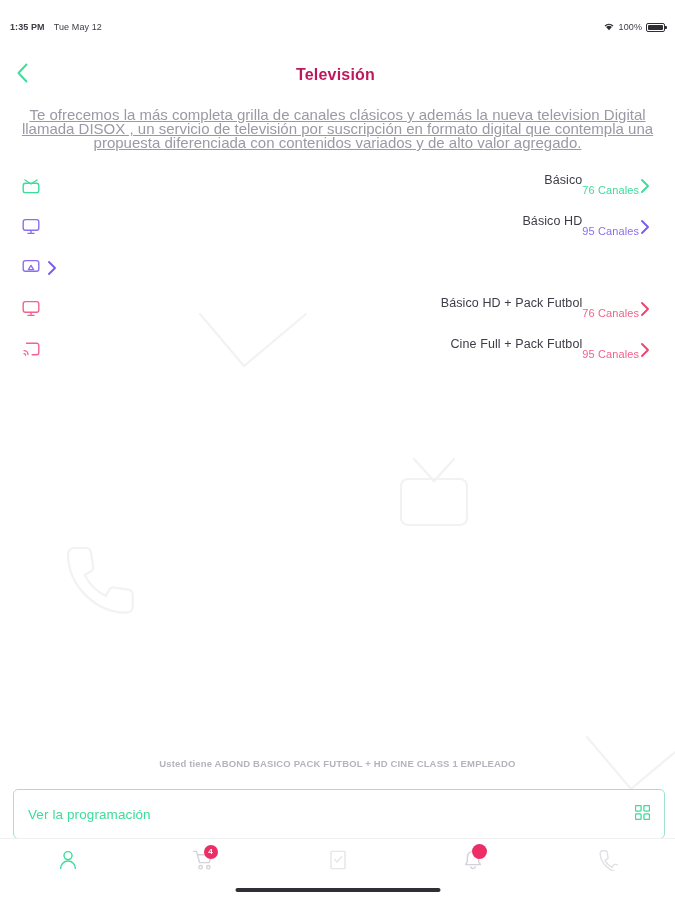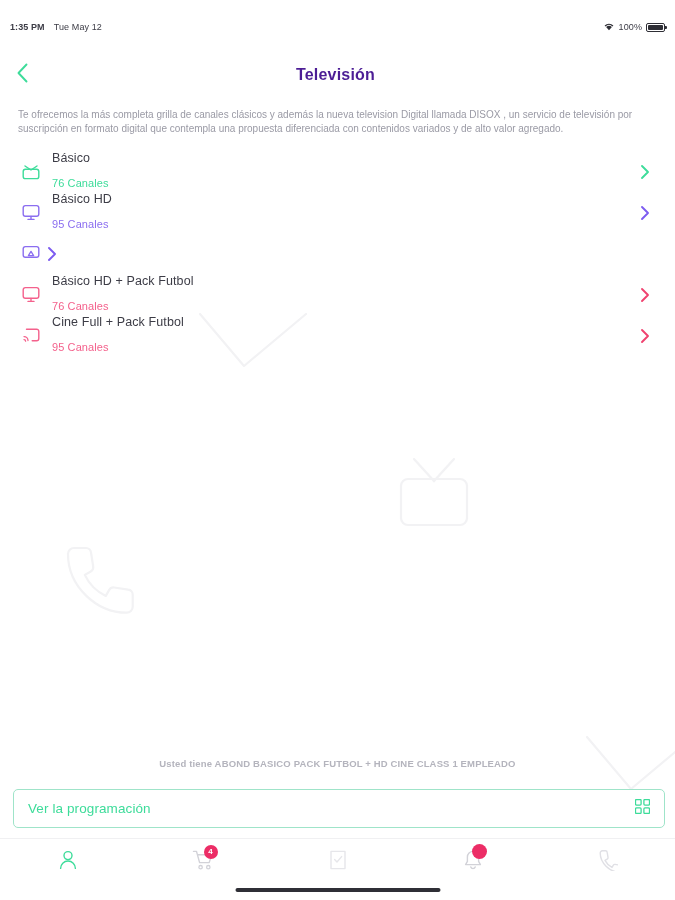--- a/index.html
+++ b/index.html
@@ -65,34 +65,35 @@
     width: 44px; height: 42px;
     display: flex; align-items: center; justify-content: center;
     cursor: pointer;
   }
   .nav-title {
     position: absolute;
     left: 0; right: 4px;
     text-align: center;
     font-size: 16px;
     font-weight: 600;
-    color: #4c1d95;
+    color: #be185d;
     letter-spacing: .2px;
     pointer-events: none;
   }
 
   
   .intro {
     margin: 12px 18px 0 18px;
-    font-size: 10px;
+    font-size: 15px;
     line-height: 14px;
     color: #9a9aa5;
-    text-align: left;
-    position: relative;
-    z-index: 5;
+    text-align: center;
+    position: relative;
+    z-index: 5;
+    text-decoration: underline;
   }
 
   
   .plan-list {
     margin-top: 14px;
     position: relative;
     z-index: 5;
   }
   .plan-row {
     height: 41px;
@@ -104,21 +105,20 @@
   }
   .plan-icon {
     width: 30px;
     min-width: 30px;
     display: flex;
     align-items: center;
     justify-content: center;
   }
   .plan-texts {
     display: flex;
-    flex-direction: column;
     justify-content: flex-end;
     margin-left: 6px;
     flex: 1;
   }
   .plan-title {
     font-size: 12.5px;
     font-weight: 500;
     color: #3c3c46;
     line-height: 15px;
     letter-spacing: .1px;
@@ -152,21 +152,21 @@
     color: #b4b4bd;
     letter-spacing: .15px;
     z-index: 5;
     font-weight: bold;
   }
   .cta {
     position: absolute;
     left: 13px;
     right: 10px;
     top: 789px;
-    height: 39px;
+    height: 50px;
     border: 1px solid #9fe4c9;
     border-radius: 5px;
     background: #ffffff;
     display: flex;
     align-items: center;
     padding: 0 14px;
     box-sizing: border-box;
     cursor: pointer;
     z-index: 5;
     gap: 28px;

